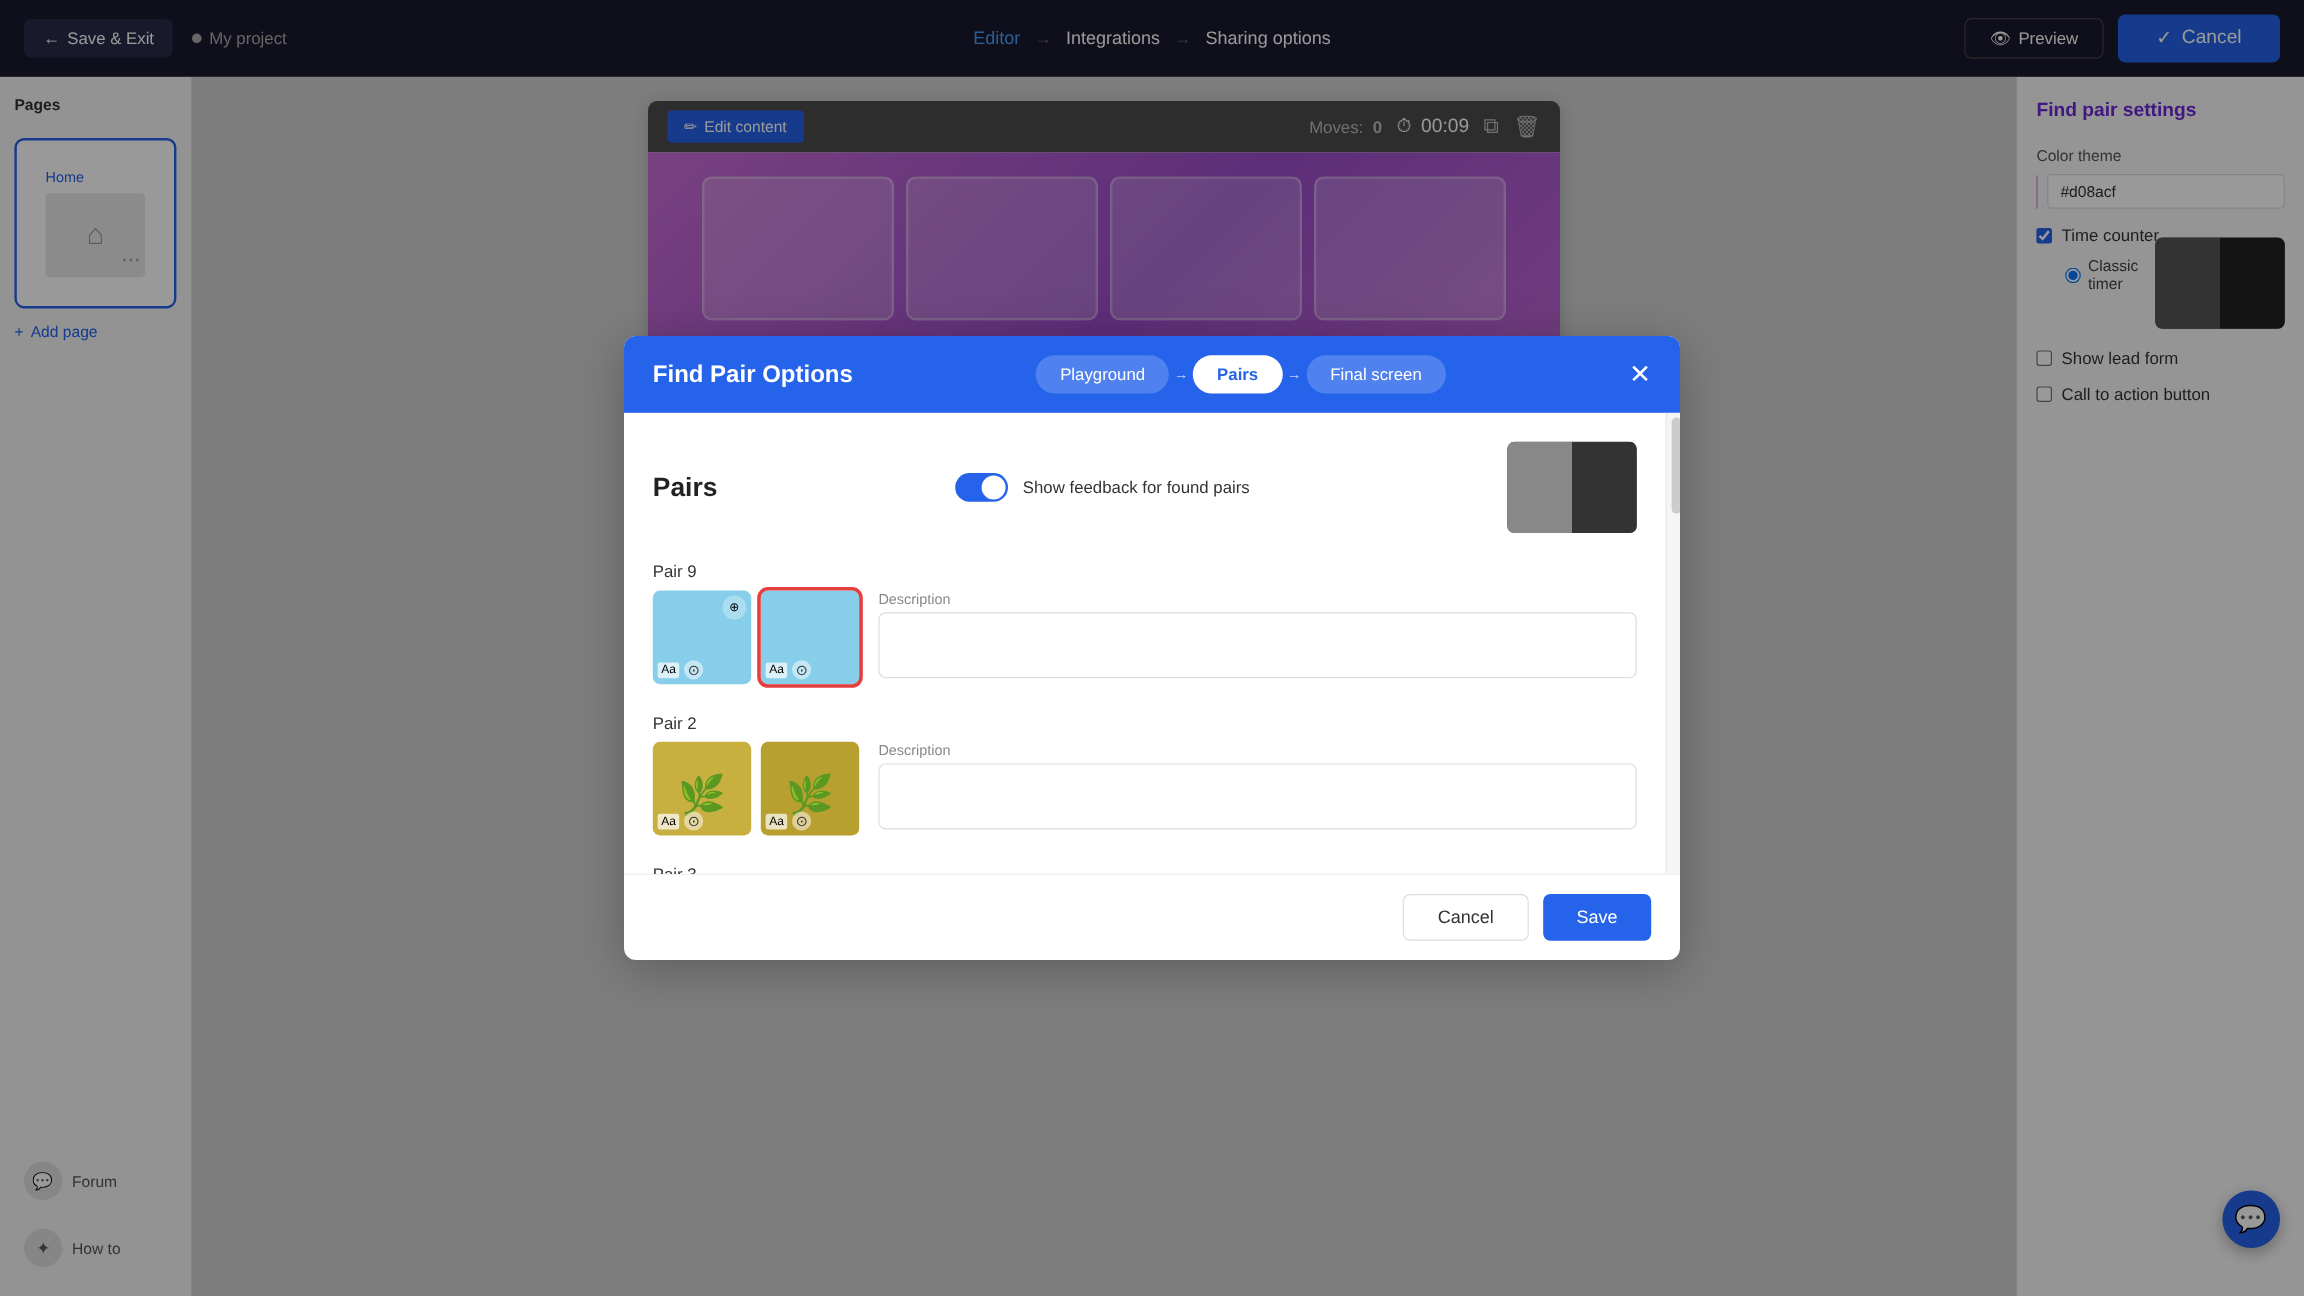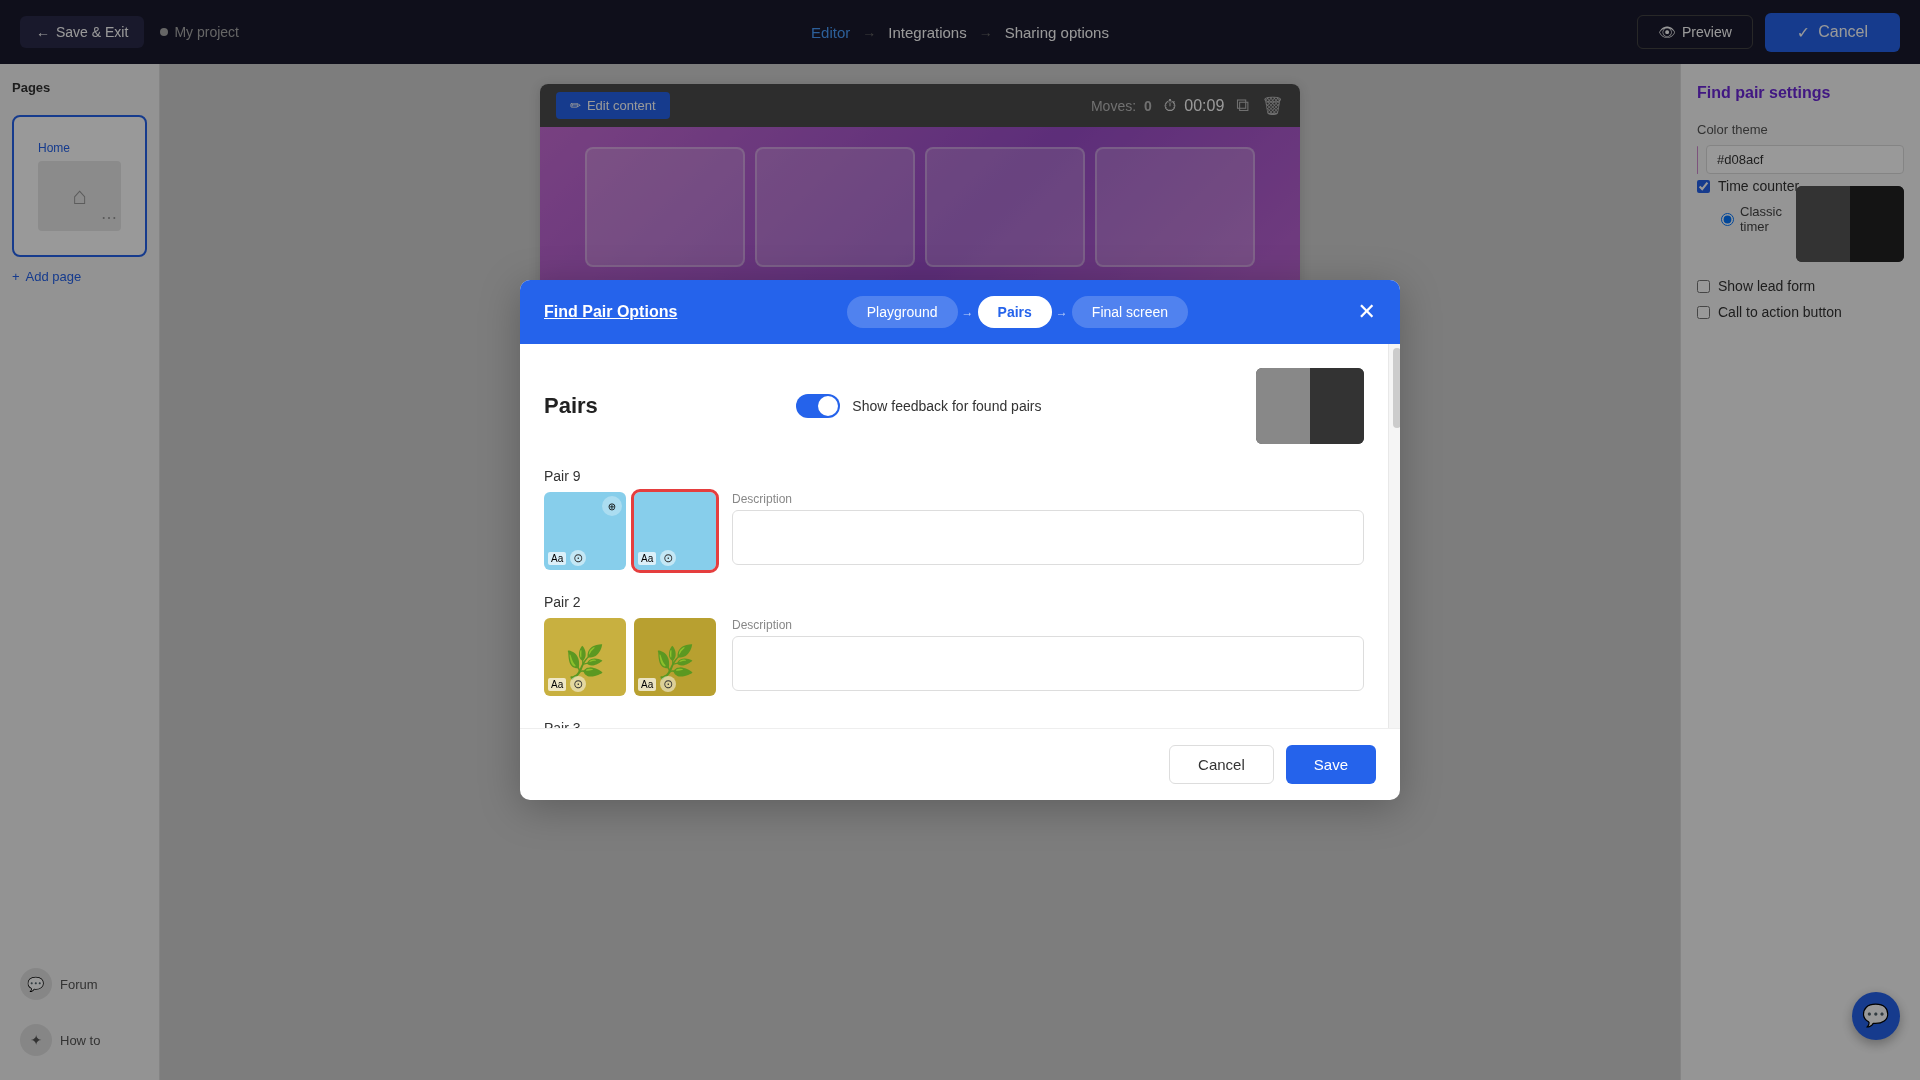--- a/index.html
+++ b/index.html
@@ -106,21 +106,21 @@
       background: #2563eb; color: #fff; border: none; padding: 8px 16px;
       border-radius: 6px; font-size: 14px; cursor: pointer; display: flex; align-items: center; gap: 6px;
     }
 
     
     .right-panel {
       width: 240px; background: #f9f9f9; border-left: 1px solid #ddd; padding: 20px 16px;
       overflow-y: auto;
     }
     .panel-title { font-size: 16px; font-weight: 600; color: #6d28d9; margin-bottom: 20px; }
-    .panel-section { margin-bottom: 4px; }
+    .panel-section { margin-bottom: 14px; }
     .panel-label { font-size: 13px; color: #555; margin-bottom: 8px; }
     .color-row { display: flex; align-items: center; gap: 8px; }
     .color-swatch { width: 28px; height: 28px; background: #d08acf; border-radius: 4px; cursor: pointer; }
     .color-input {
       flex: 1; border: 1px solid #ddd; border-radius: 4px; padding: 6px 10px;
       font-size: 13px; color: #333;
     }
     .checkbox-row { display: flex; align-items: center; gap: 8px; margin-bottom: 10px; }
     .checkbox-row input[type="checkbox"] { accent-color: #2563eb; }
     .checkbox-row label { font-size: 14px; color: #333; }
@@ -135,21 +135,21 @@
 
     
     .modal {
       background: #fff; border-radius: 10px; width: 880px; max-height: 520px;
       box-shadow: 0 8px 40px rgba(0,0,0,0.25); overflow: hidden; display: flex; flex-direction: column;
     }
     .modal-header {
       background: #2563eb; color: #fff; padding: 16px 24px;
       display: flex; align-items: center; justify-content: space-between;
     }
-    .modal-title { font-size: 16px; font-weight: 600; text-decoration: underline; }
+    .modal-title { font-size: 20px; font-weight: 600; }
     .modal-steps { display: flex; align-items: center; gap: 0; }
     .modal-step {
       padding: 8px 20px; font-size: 14px; border-radius: 20px;
       background: rgba(255,255,255,0.2); color: #fff; cursor: pointer;
     }
     .modal-step.active { background: #fff; color: #2563eb; font-weight: 600; }
     .modal-step-arrow { color: rgba(255,255,255,0.7); margin: 0 4px; font-size: 12px; }
     .modal-close {
       background: none; border: none; color: #fff; font-size: 22px; cursor: pointer; line-height: 1;
     }

